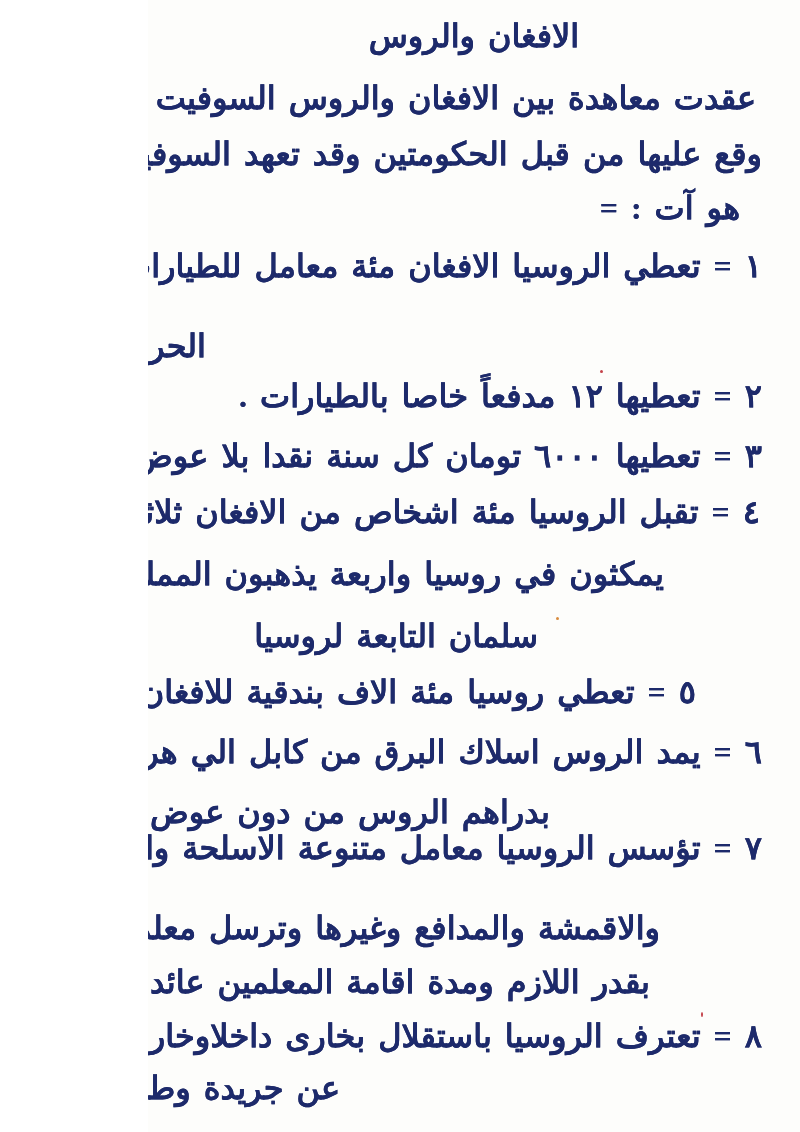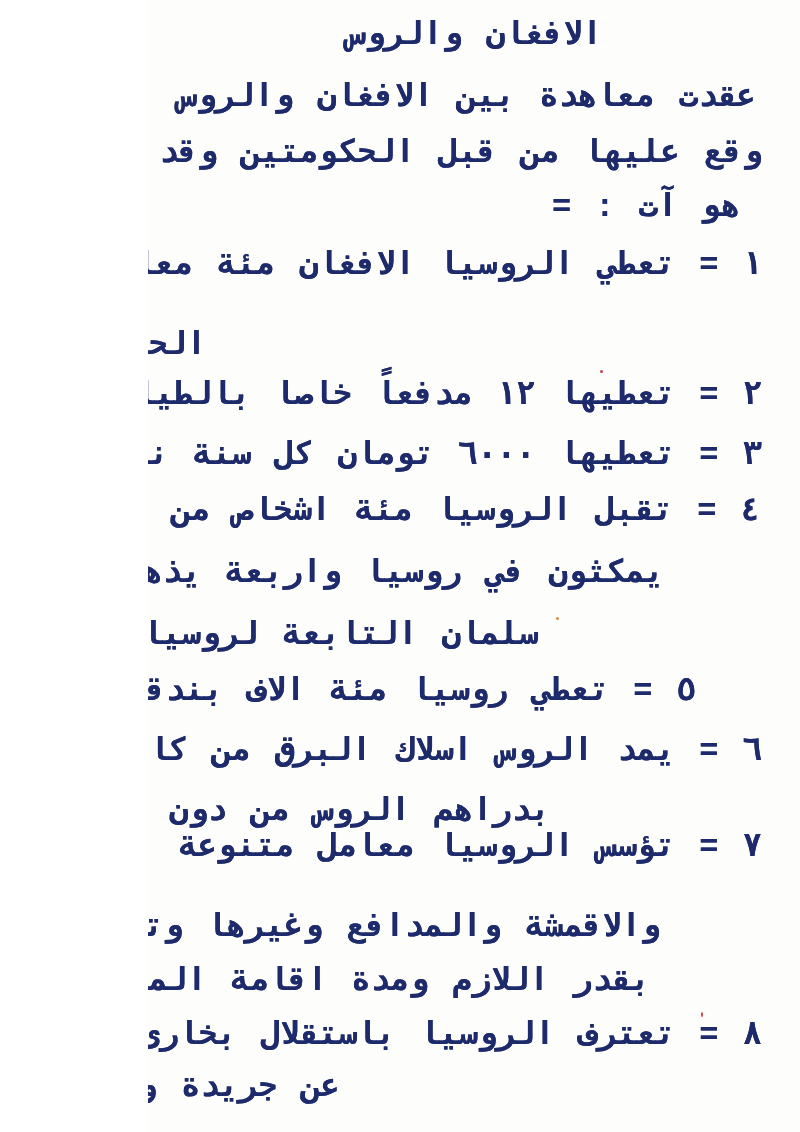--- a/index.html
+++ b/index.html
@@ -7,21 +7,21 @@
     padding: 0;
     background: #ffffff;
   }
   .page {
     position: relative;
     width: 652px;
     height: 1132px;
     background: #fdfdfb;
     overflow: hidden;
     direction: rtl;
-    font-family: Liberation Mono, monospace;
+    font-family: Liberation Serif, serif;
     font-weight: 700;
     color: var(--ink, #1d2a6b);
   }
   .tline {
     position: absolute;
     white-space: nowrap;
     font-size: 32px;
     line-height: 40px;
     word-spacing: 5px;
     text-shadow: 0 0 0.6px rgba(20, 30, 90, 0.85);

